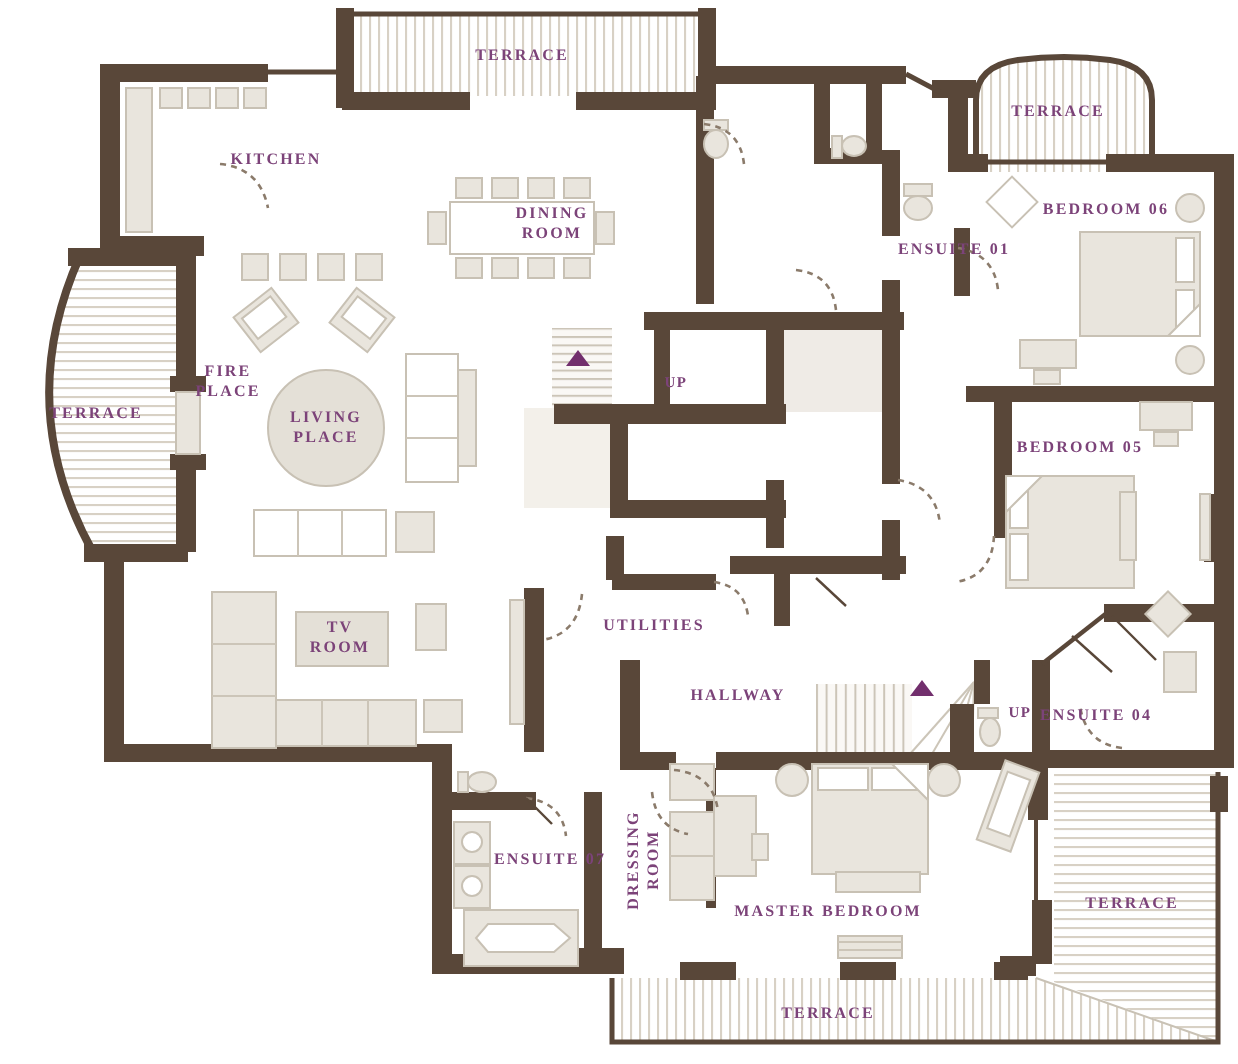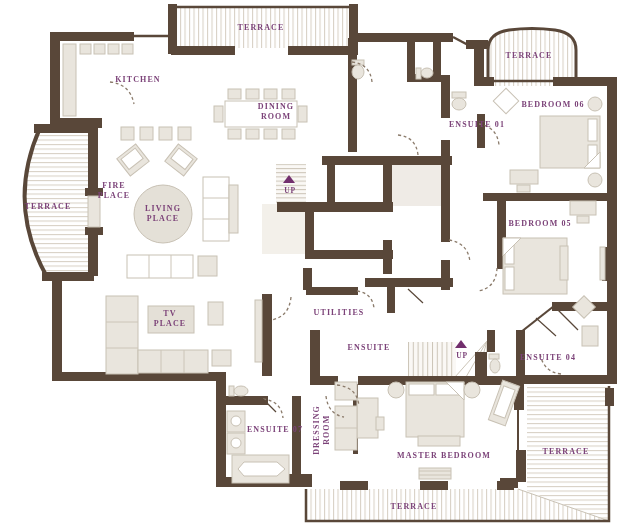--- a/index.html
+++ b/index.html
@@ -18,21 +18,21 @@
   .rug{fill:var(--rug);stroke:var(--fline);stroke-width:1;}
   .shaft{fill:var(--shaft);}
   .tread{stroke:var(--tread);stroke-width:1;fill:none;}
   .arc{stroke:var(--arc);stroke-width:1.3;fill:none;stroke-dasharray:3 2.6;}
   .leaf{stroke:var(--wall);stroke-width:1.2;fill:none;}
   .tri{fill:var(--arrow);}
   .pat-line{stroke:var(--stripe);stroke-width:1.1;}
   .lbl{position:absolute;transform:translate(-50%,-50%);color:var(--label);
        font-size:8px;line-height:1.25;letter-spacing:1.1px;text-align:center;
        white-space:pre-line;font-weight:bold;}
-  .lbl.small{font-size:7.5px;letter-spacing:0.8px;}
+  .lbl.small{font-size:7.5px;letter-spacing:0.8px;margin-left:48px;}
   .lbl.vert{writing-mode:vertical-rl;transform:translate(-50%,-50%) rotate(180deg);}
 </style>
 </head>
 <body>
 
 <div class="plan">
 <svg width="619" height="532" viewBox="0 0 619 532">
   <defs>
     <pattern id="vl" width="4.5" height="6" patternUnits="userSpaceOnUse">
       <rect width="4.5" height="6" fill="#ffffff"></rect>
@@ -323,26 +323,26 @@
   <div class="lbl" style="left:566px;top:452px">TERRACE</div>
   <div class="lbl" style="left:414px;top:507px">TERRACE</div>
   <div class="lbl" style="left:138px;top:80px">KITCHEN</div>
   <div class="lbl" style="left:276px;top:112px">DINING
 ROOM</div>
   <div class="lbl" style="left:163px;top:214px">LIVING
 PLACE</div>
   <div class="lbl" style="left:114px;top:191px">FIRE
 PLACE</div>
   <div class="lbl" style="left:170px;top:319px">TV
-PLACE</div>
+ROOM</div>
   <div class="lbl" style="left:553px;top:105px">BEDROOM 06</div>
   <div class="lbl" style="left:477px;top:125px">ENSUITE 01</div>
   <div class="lbl" style="left:540px;top:224px">BEDROOM 05</div>
   <div class="lbl" style="left:548px;top:358px">ENSUITE 04</div>
   <div class="lbl" style="left:275px;top:430px">ENSUITE 07</div>
-  <div class="lbl" style="left:339px;top:313px">UTILITIES</div>
-  <div class="lbl" style="left:369px;top:348px">ENSUITE</div>
+  <div class="lbl" style="left:327px;top:313px">UTILITIES</div>
+  <div class="lbl" style="left:369px;top:348px">HALLWAY</div>
   <div class="lbl vert" style="left:322px;top:430px">DRESSING
 ROOM</div>
-  <div class="lbl" style="left:444px;top:456px">MASTER BEDROOM</div>
+  <div class="lbl" style="left:414px;top:456px">MASTER BEDROOM</div>
   <div class="lbl small" style="left:290px;top:191px">UP</div>
   <div class="lbl small" style="left:462px;top:356px">UP</div>
 </div>
 
 </body></html>

